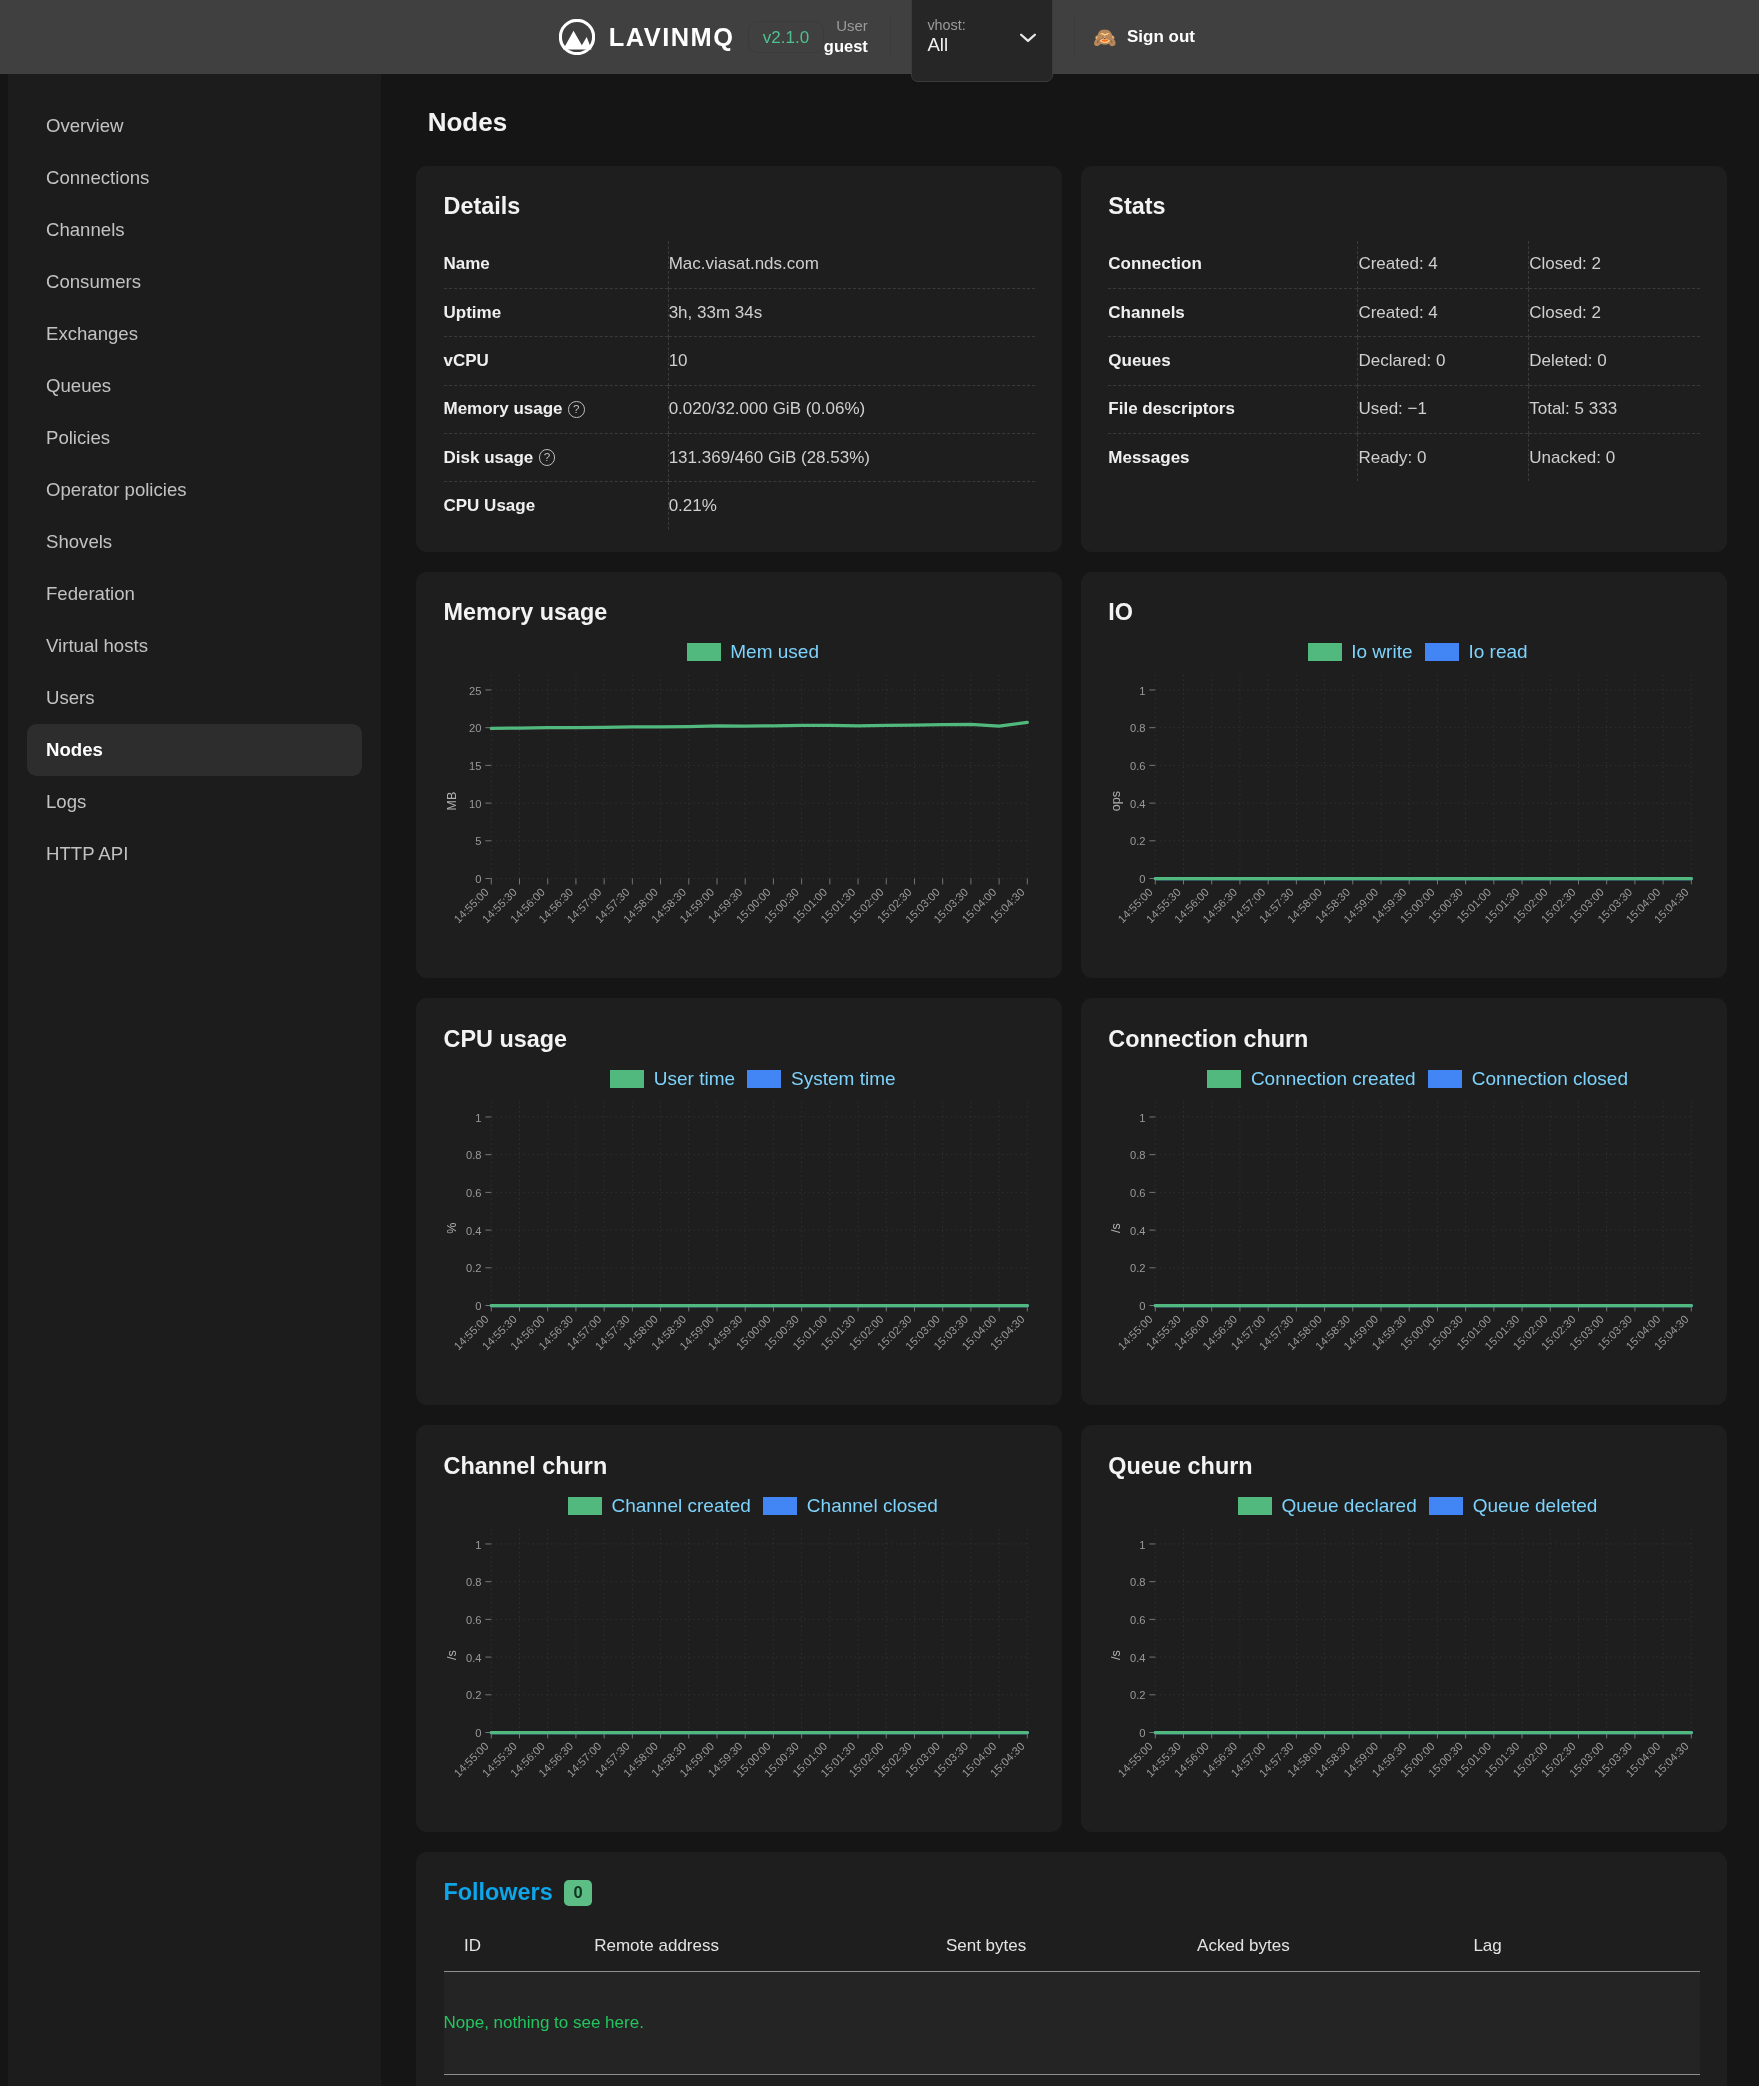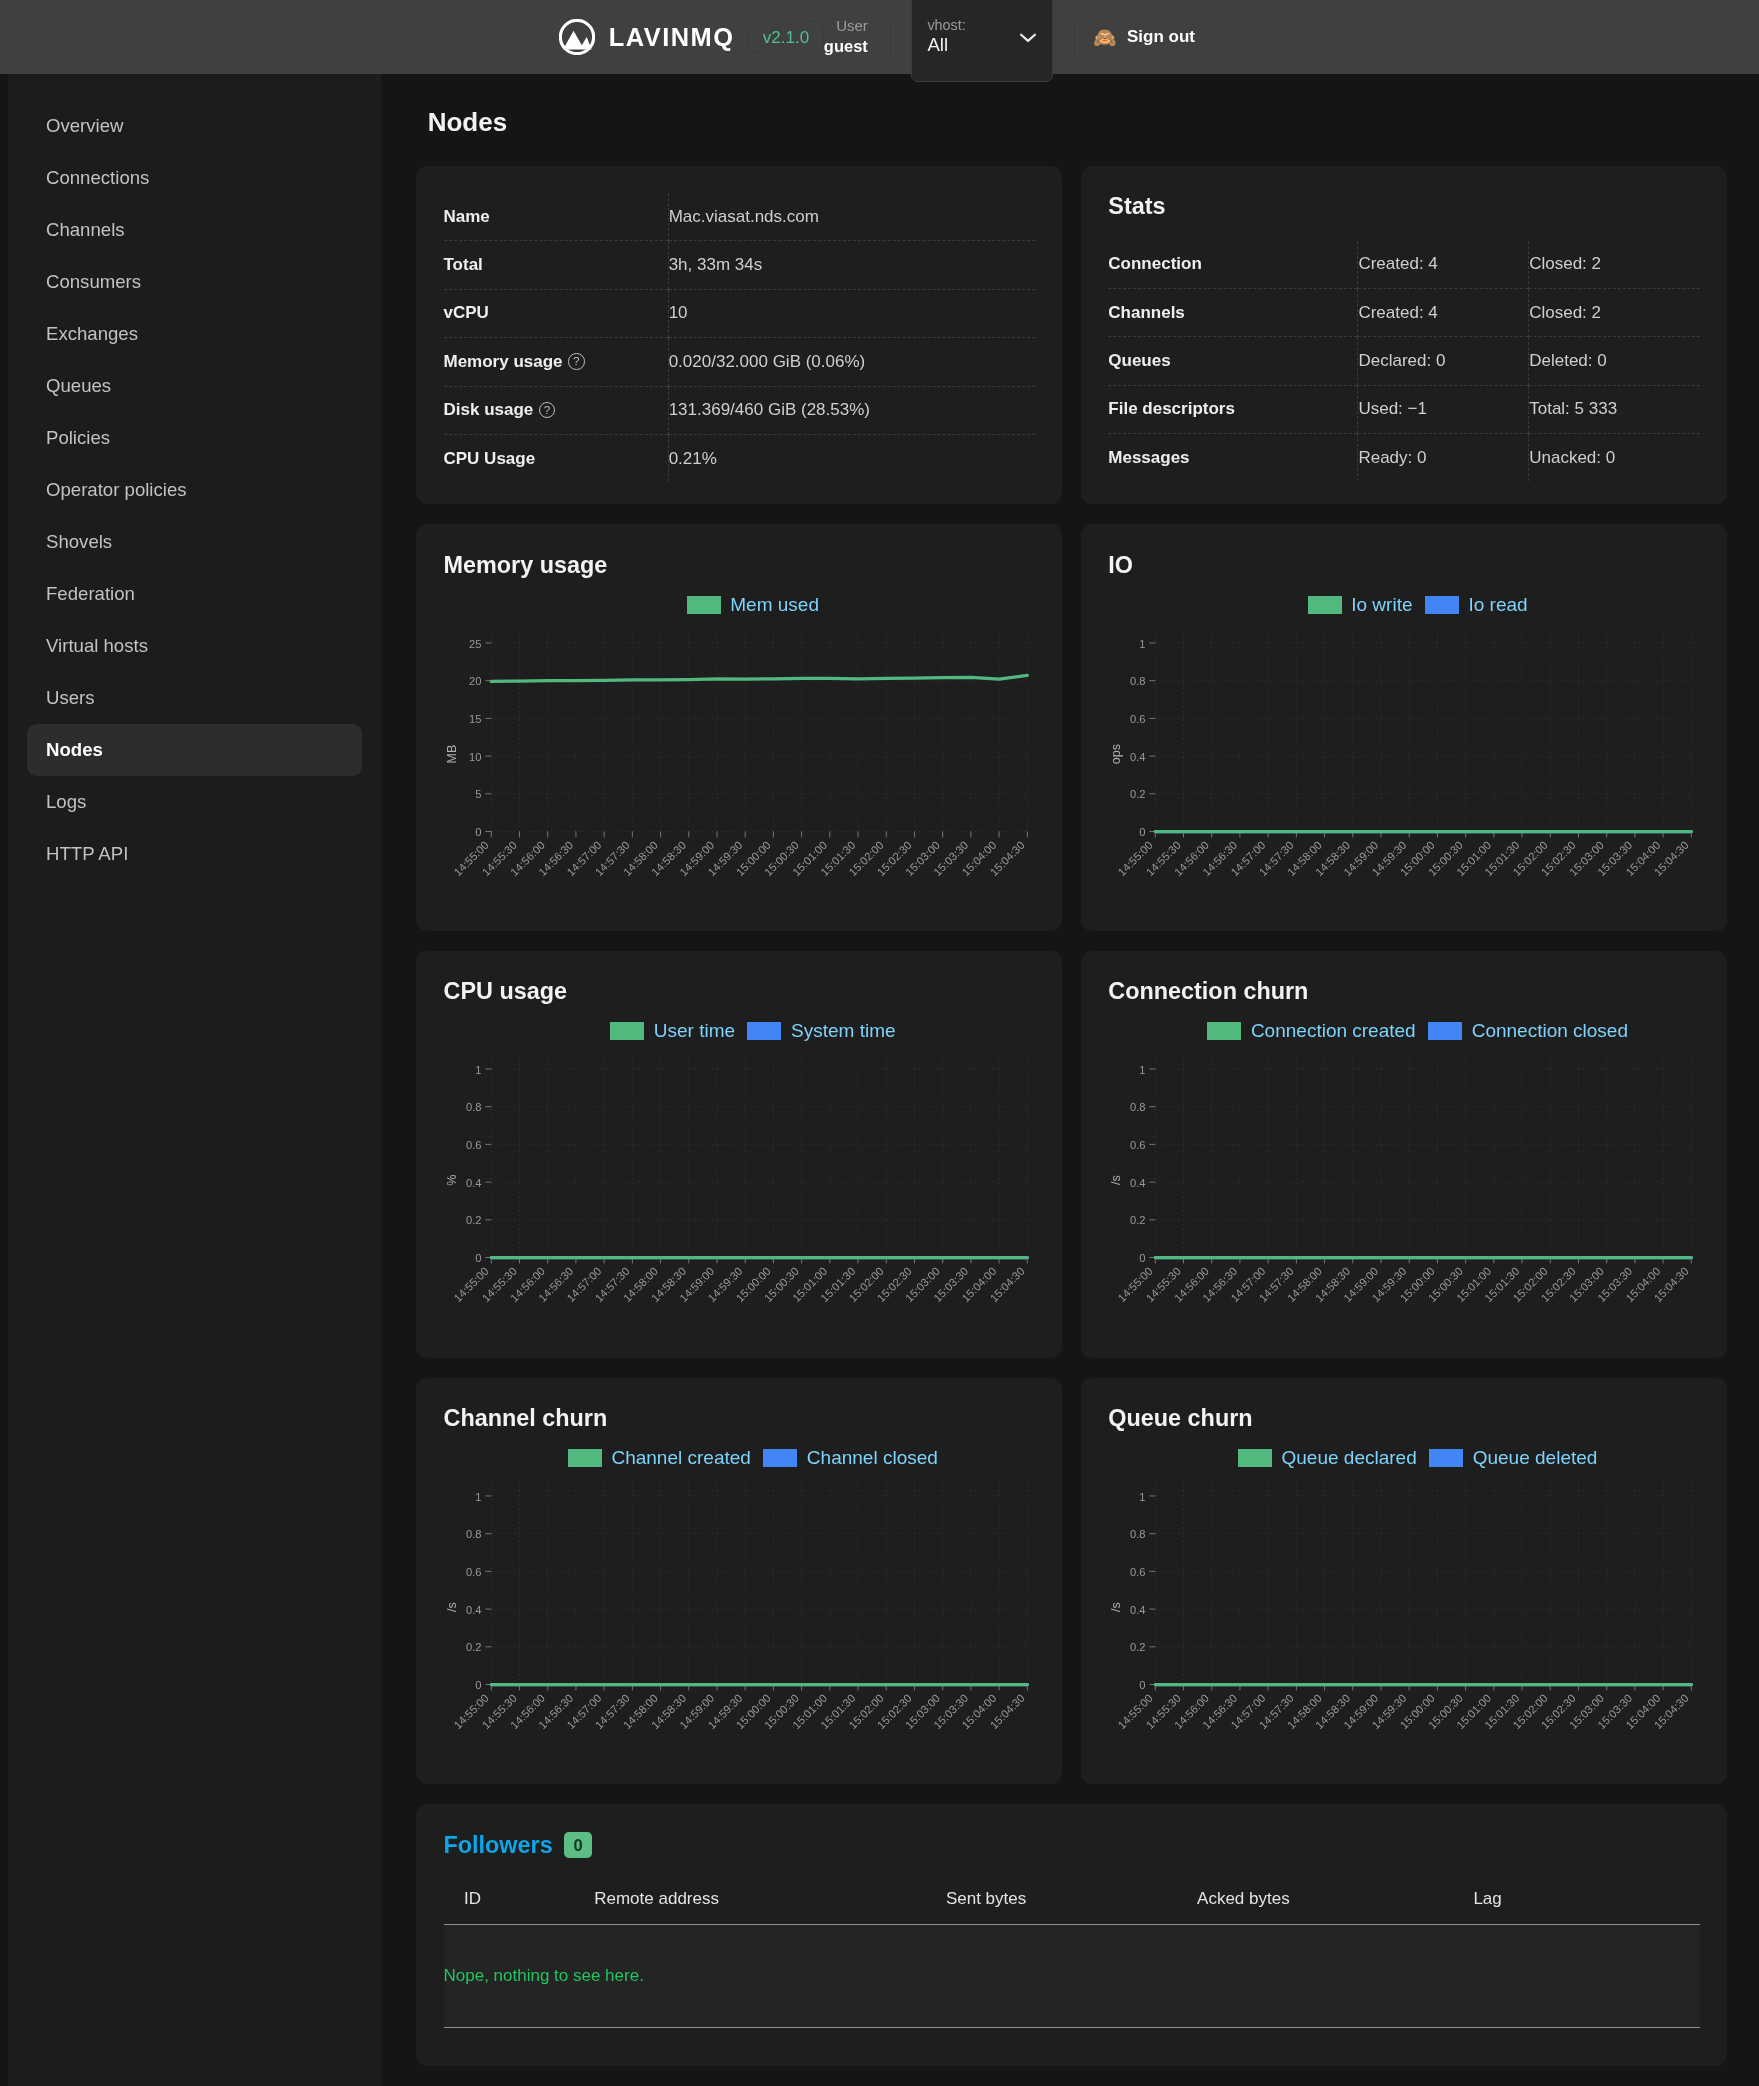--- a/index.html
+++ b/index.html
@@ -262,28 +262,29 @@
   <div class="nav-item"><span>Logs</span></div>
   <div class="nav-item"><span>HTTP API</span></div>
 </nav>
 
 <main class="main">
   <h1 class="page-title">Nodes</h1>
 
   <div class="grid">
 
     <section class="card">
+      <div class="card-title">Details</div>
       <table class="kv">
         <tbody>
             <tr>
           <td class="k"><span>Name</span></td>
           <td class="v">Mac.viasat.nds.com</td>
         </tr>
         <tr>
-          <td class="k"><span>Total</span></td>
+          <td class="k"><span>Uptime</span></td>
           <td class="v">3h, 33m 34s</td>
         </tr>
         <tr>
           <td class="k"><span>vCPU</span></td>
           <td class="v">10</td>
         </tr>
         <tr>
           <td class="k"><span>Memory usage</span><span class="help-icon">?</span></td>
           <td class="v">0.020/32.000 GiB (0.06%)</td>
         </tr>

